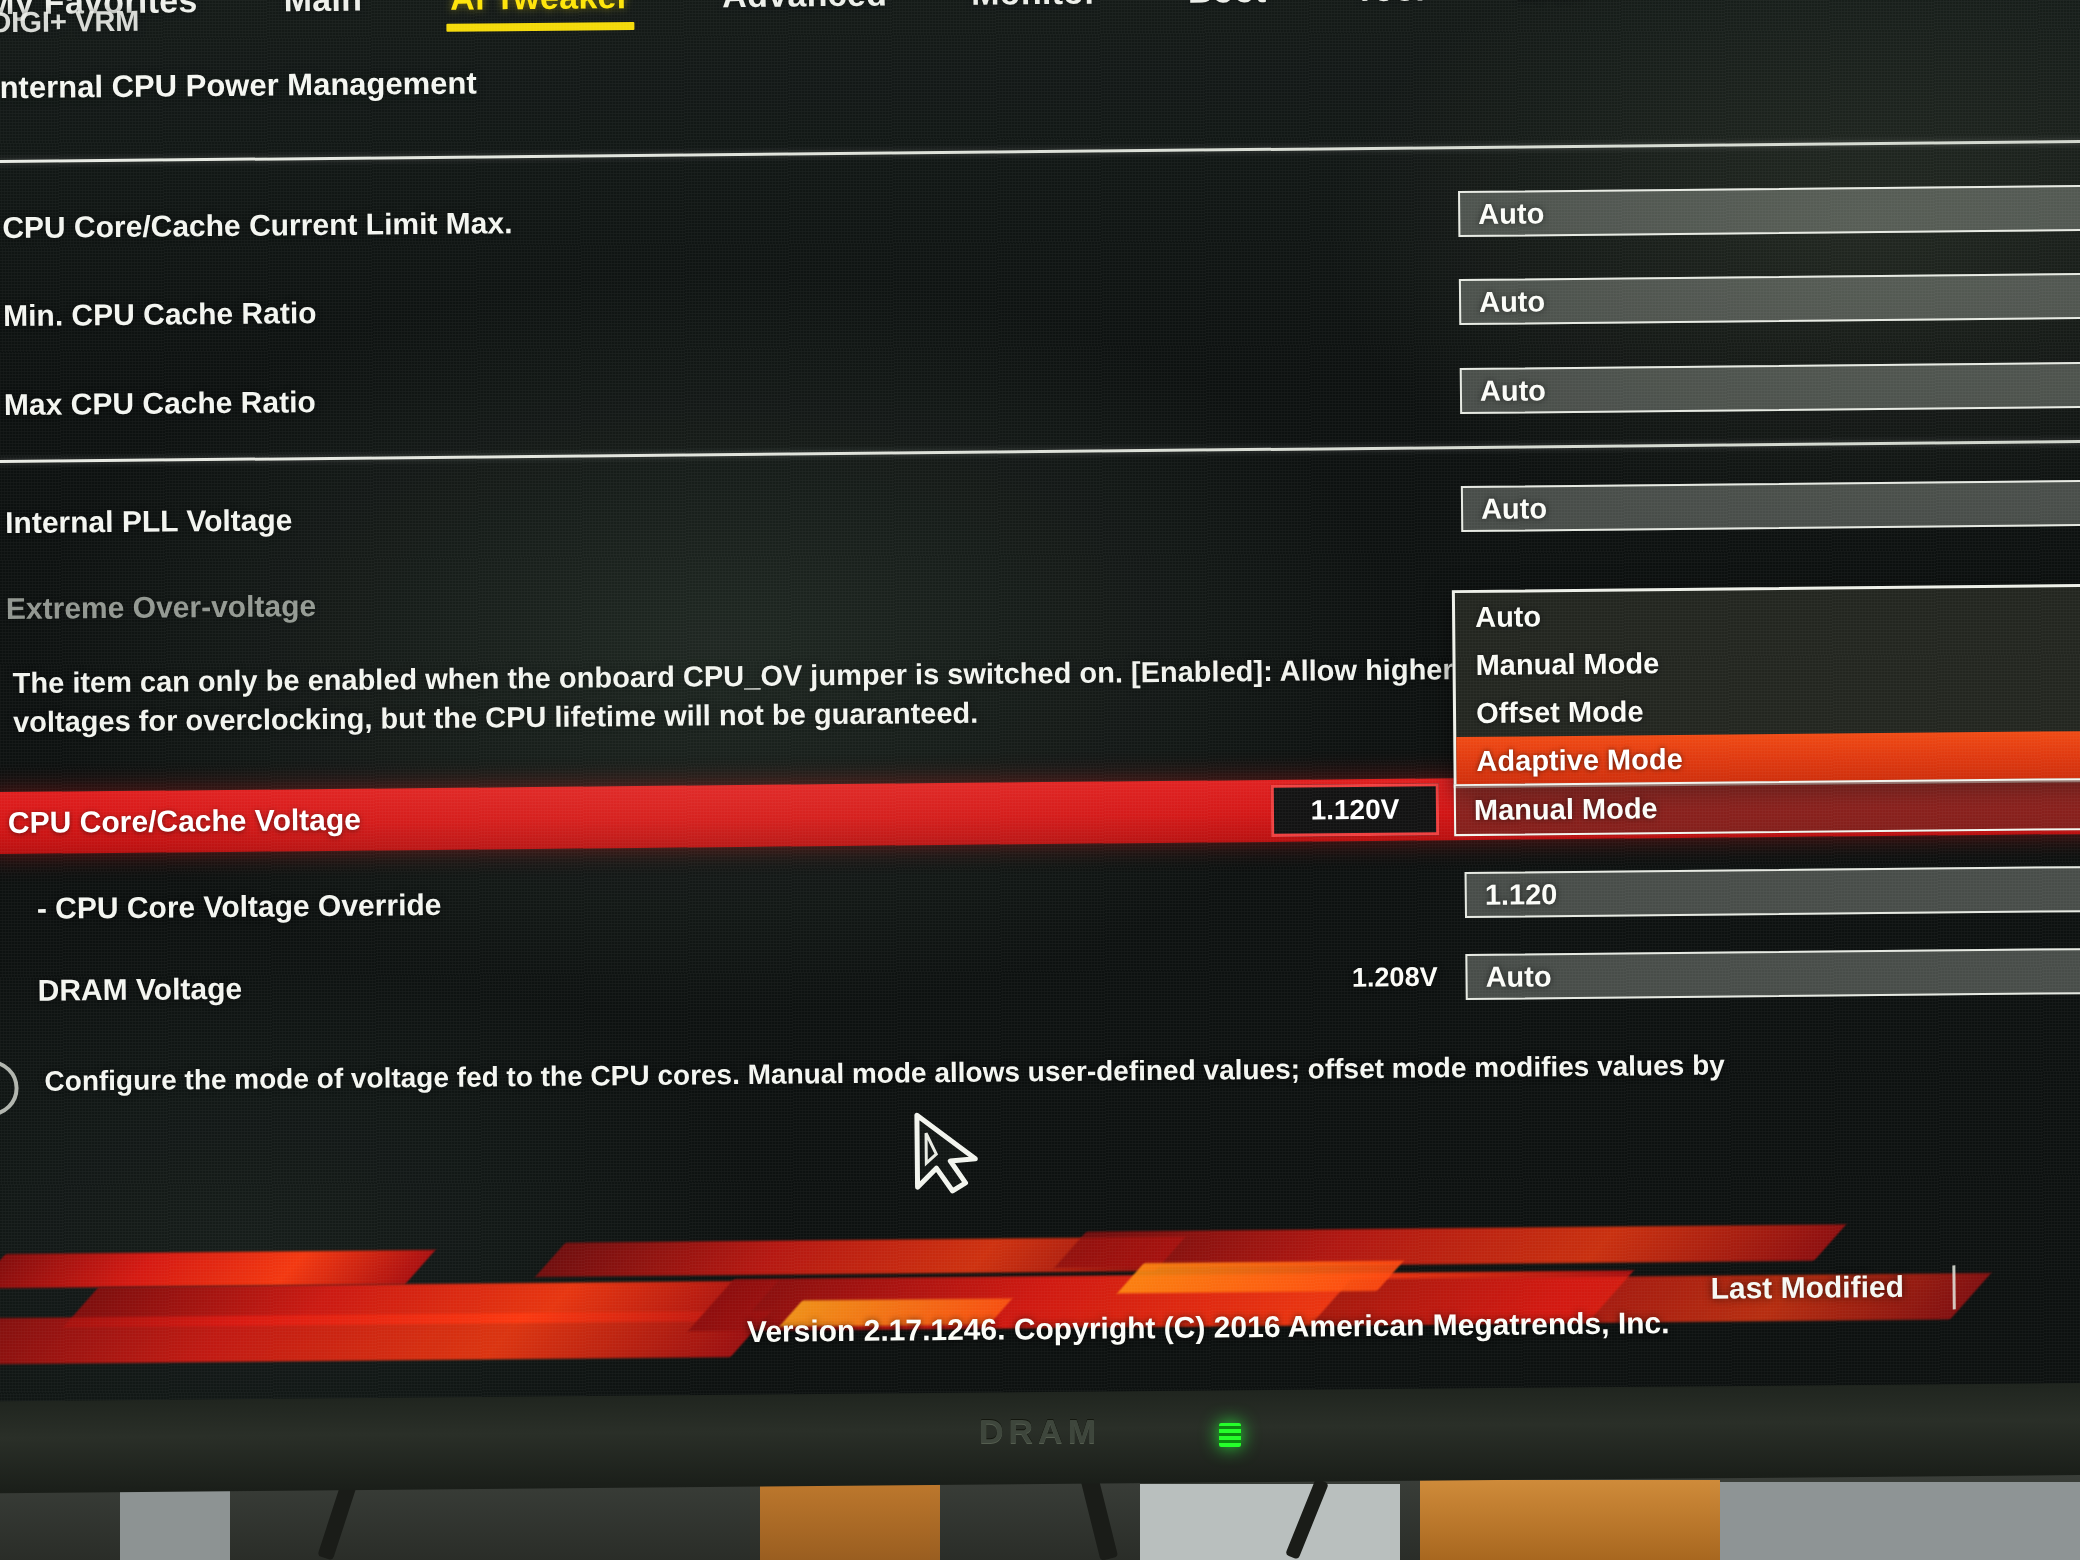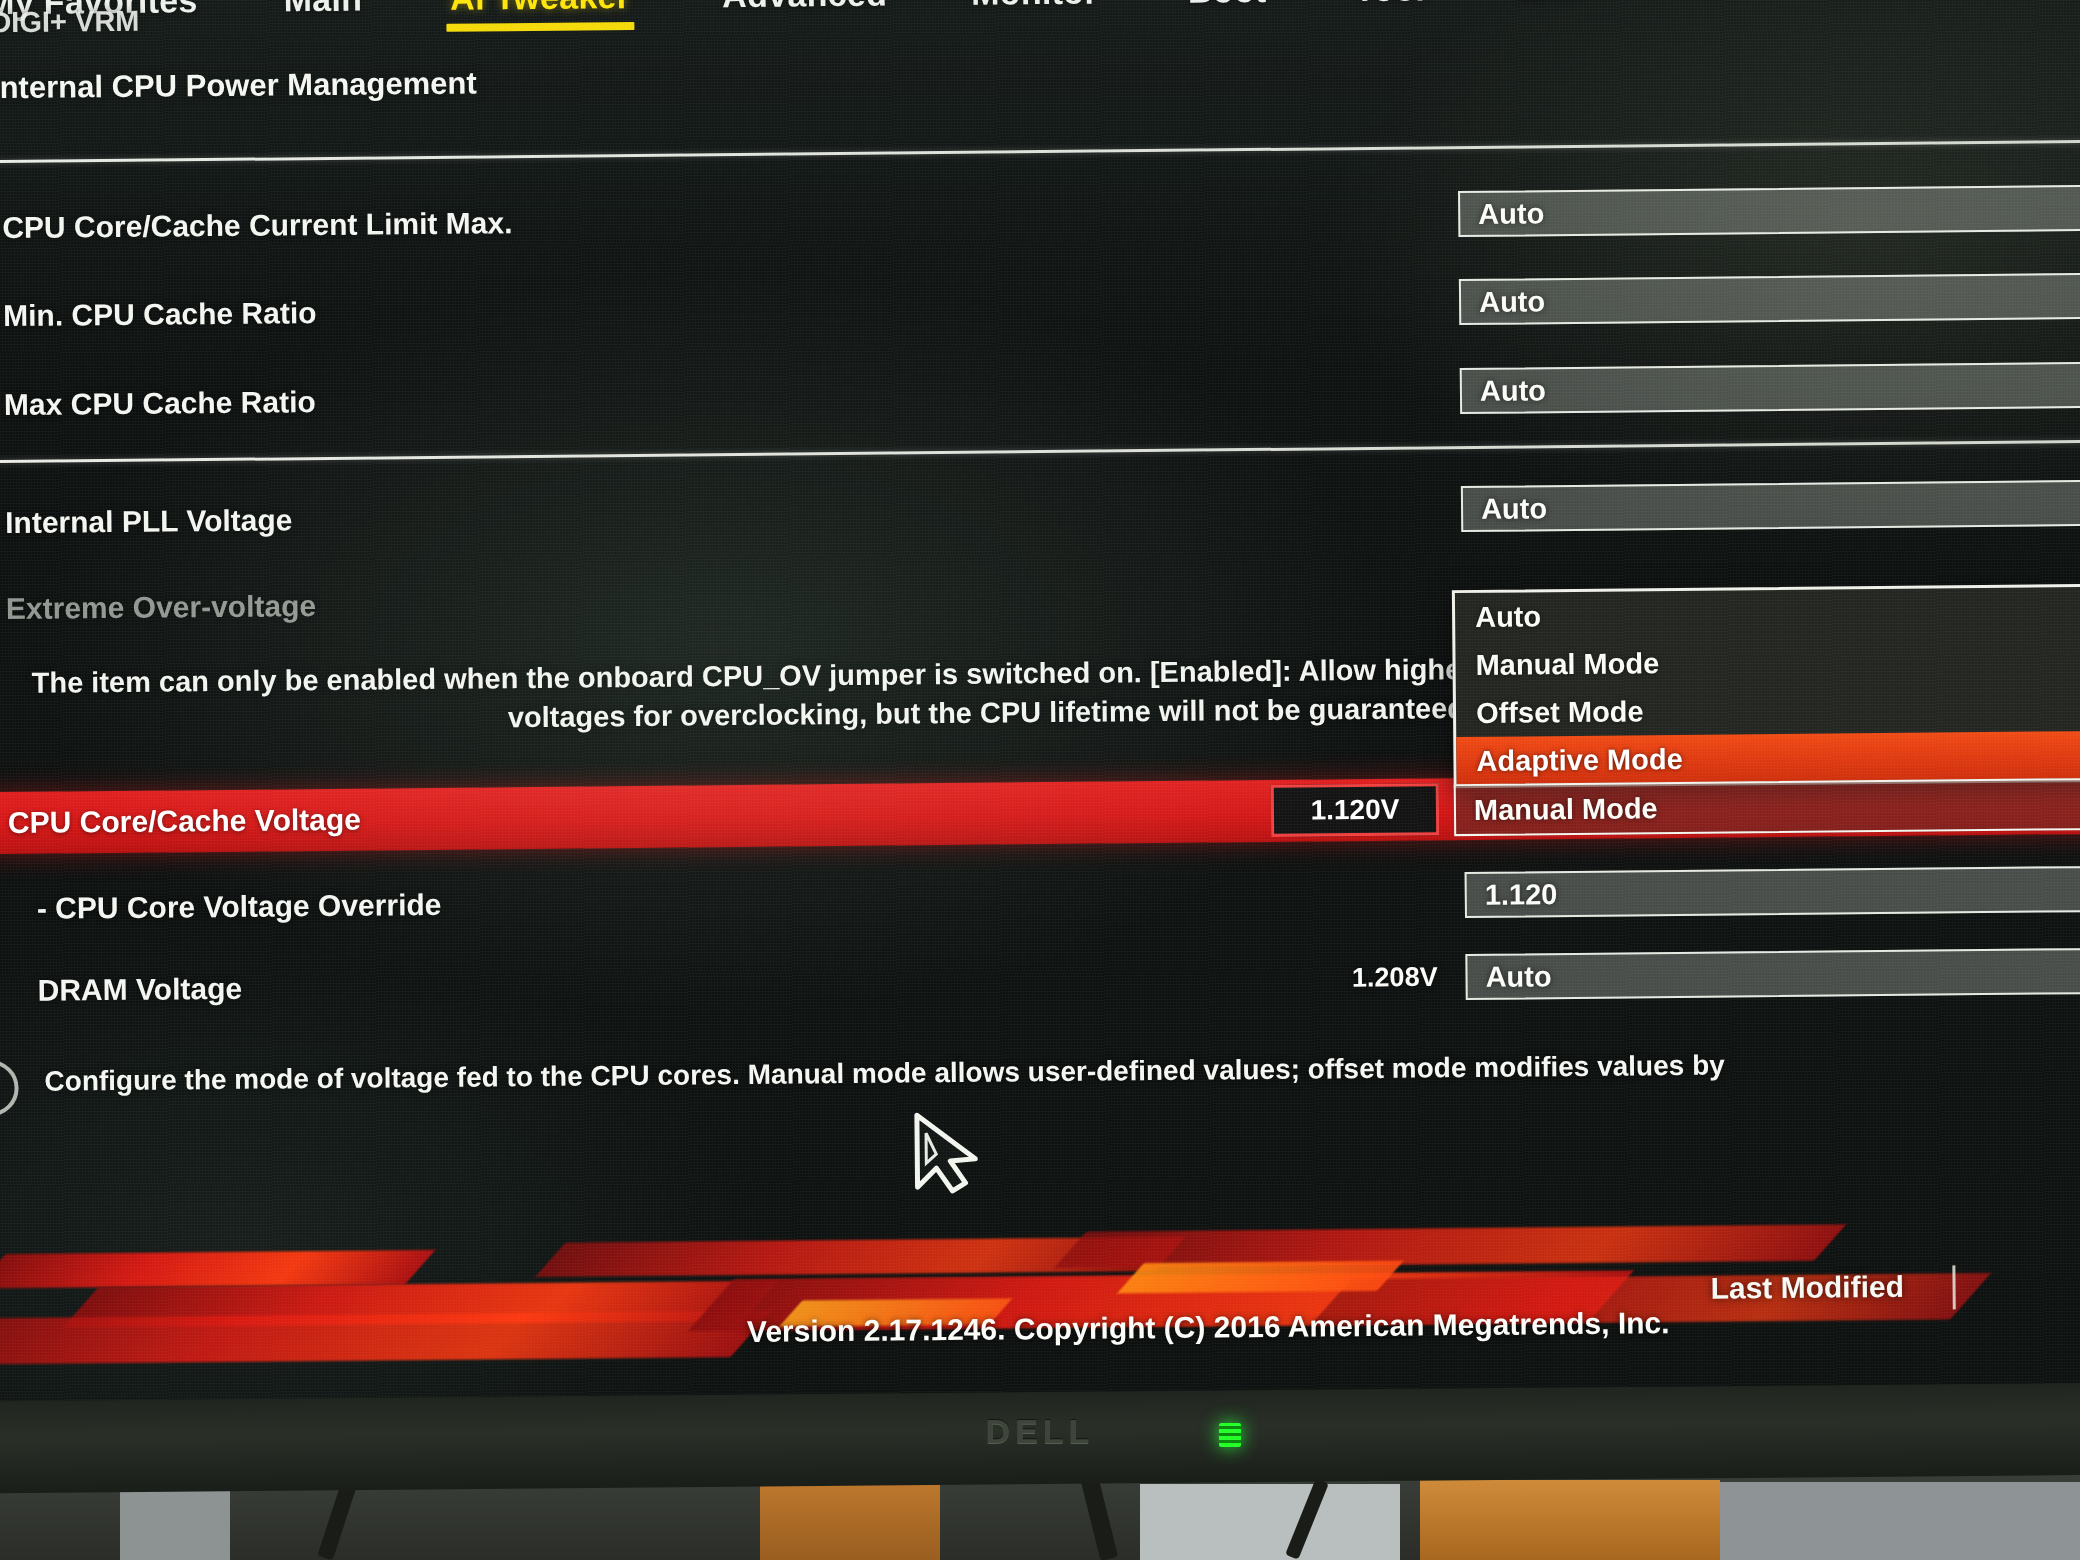--- a/index.html
+++ b/index.html
@@ -9,21 +9,20 @@
     font-family:"Liberation Sans", sans-serif;
     overflow:hidden;
   }
 
   
   #photo {
     position:relative;
     width:2080px; height:1560px;
     background:#f9a8d4;
     overflow:hidden;
-    text-align:right;
   }
 
   
   #screen {
     position:absolute;
     left:-22px; top:-18px;
     width:2140px; height:1430px;
     background:#0d1110;
     transform:rotate(-0.55deg);
     transform-origin:50% 0%;
@@ -344,21 +343,21 @@
     </div>
 
     <div class="lastmod">Last Modified</div>
     <div class="lastmod-div"></div>
     <div class="versionline">Version 2.17.1246. Copyright (C) 2016 American Megatrends, Inc.</div>
 
     <div id="grain"></div>
   </div>
 
   <div class="bezel"></div>
-  <div class="dell-logo">DELL</div>
+  <div class="dell-logo">DRAM</div>
   <div class="pwr-led"></div>
 
   <div class="desk">
     <div class="tile" style="left:120px; top:18px; width:110px; height:72px; background:#8d9393;"></div>
     <div class="tile" style="left:1140px; top:14px; width:260px; height:76px; background:#b9bfbe;"></div>
     <div class="wood" style="left:760px; top:6px; width:180px; height:84px;"></div>
     <div class="wood" style="left:1420px; top:10px; width:300px; height:80px; background:linear-gradient(180deg,#cf8b3a,#a8671f);"></div>
     <div class="tile" style="left:1720px; top:12px; width:360px; height:78px; background:#8e9495;"></div>
     <div class="cable" style="left:330px; top:6px; width:16px; height:84px; transform:rotate(18deg);"></div>
     <div class="cable" style="left:1090px; top:4px; width:18px; height:86px; transform:rotate(-14deg);"></div>

